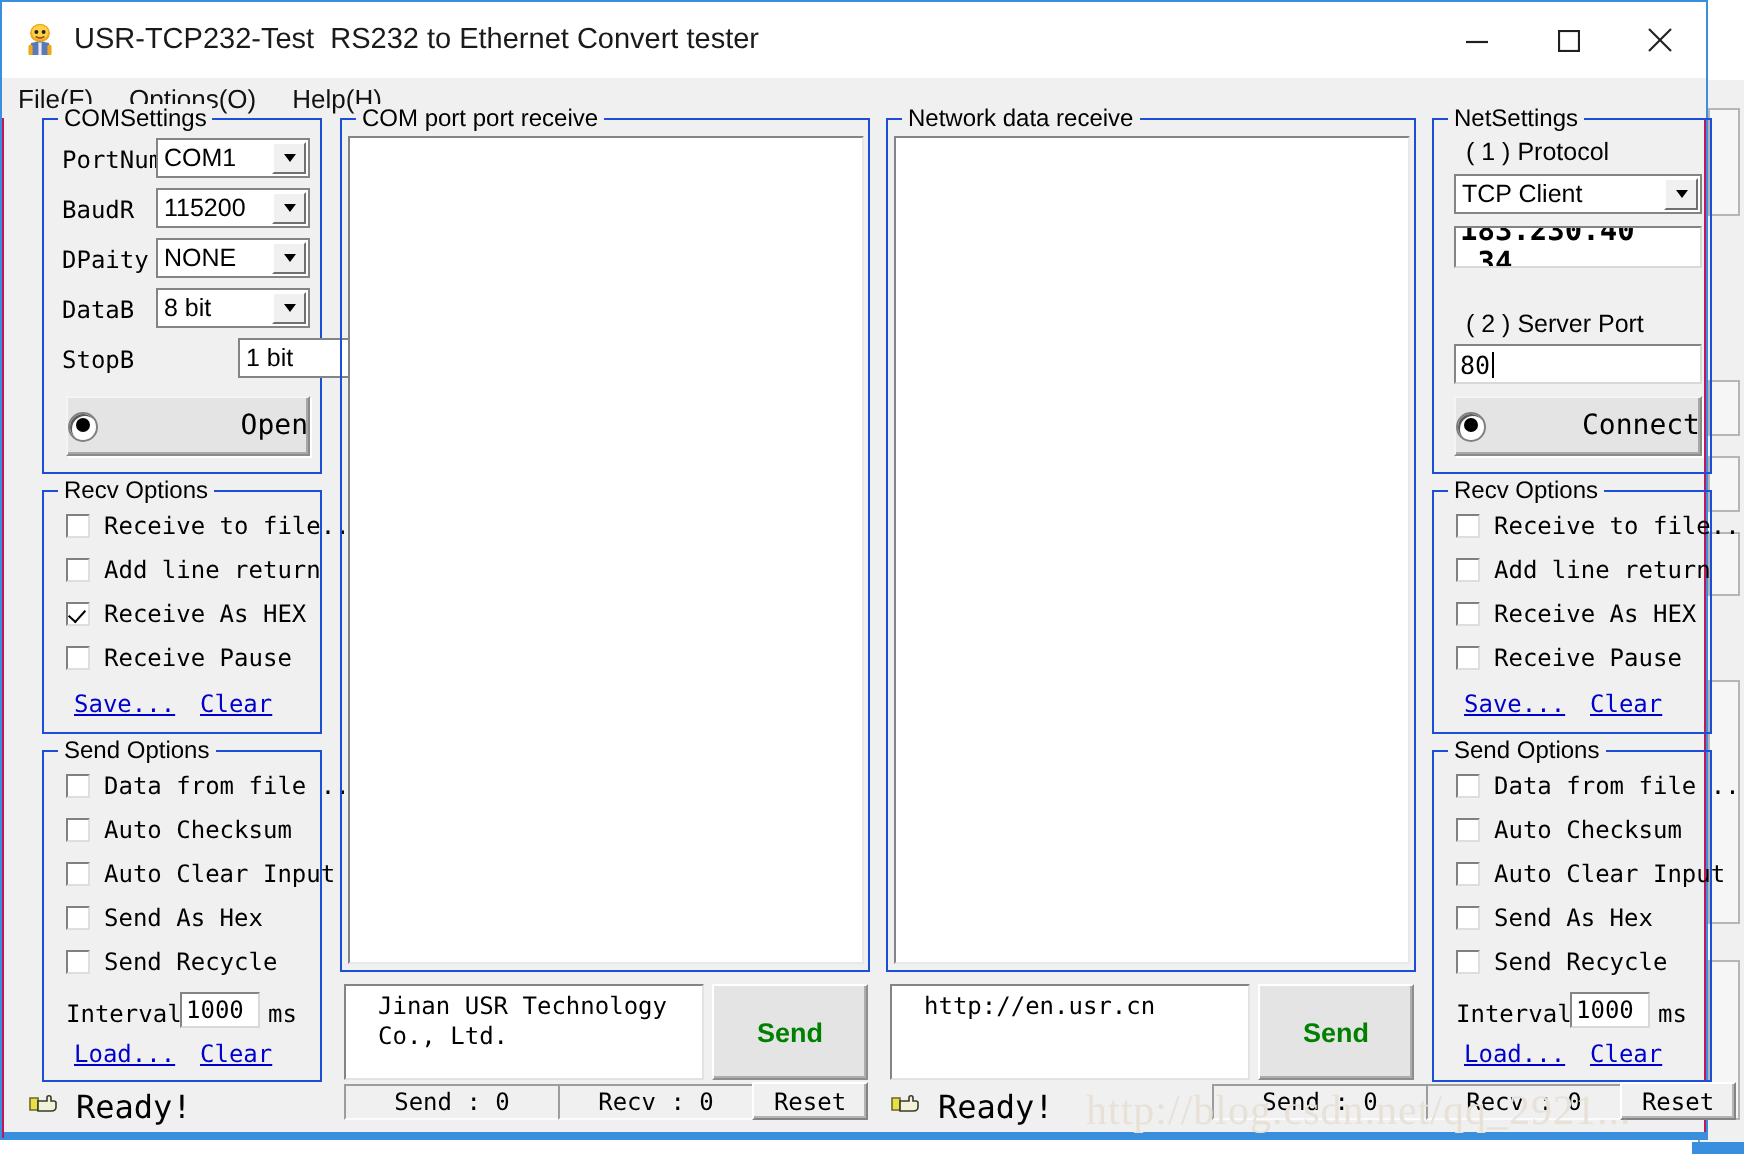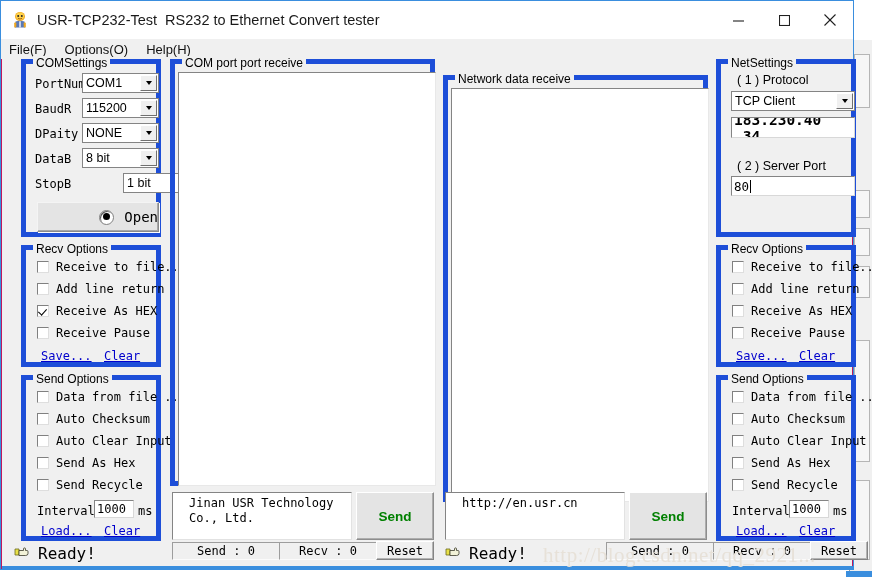--- a/index.html
+++ b/index.html
@@ -55,21 +55,21 @@
     padding-left:8px;gap:18px;
   }
   .menuitem{font-size:13px;color:#111;font-family:"Liberation Sans",sans-serif;}
   .client{
     position:absolute;left:1px;top:58px;right:1px;bottom:1px;
     background:#f0f0f0;
   }
   
   .group{
     position:absolute;
-    border:5px solid #1d4ed8;
+    border:1px solid #1d4ed8;
     box-sizing:border-box;
   }
   .group > .glabel{
     position:absolute;top:-8px;left:7px;
     background:#f0f0f0;padding:0 3px;
     font-size:12px;color:#000;
     font-family:"Liberation Sans",sans-serif;
     white-space:nowrap;
   }
   
@@ -125,21 +125,21 @@
   }
   .caret{display:inline-block;width:1px;height:13px;background:#000;margin-left:1px;}
   
   .pbtn{
     position:absolute;
     background:#e4e4e4;
     border:1px solid #f4f4f4;
     border-right-color:#8a8a8a;border-bottom-color:#8a8a8a;
     box-shadow:inset -1px -1px 0 #a8a8a8, 1px 1px 0 #ffffff;
     box-sizing:border-box;
-    display:flex;align-items:center;justify-content:flex-end;gap:10px;
+    display:flex;align-items:center;justify-content:space-between;gap:10px;
     font-family:"DejaVu Sans Mono","Liberation Mono",monospace;
     font-size:14px;color:#000;
     cursor:default;
   }
   .radio-dot{
     width:13px;height:13px;border-radius:50%;
     background:#ffffff;
     border:1px solid #808080;
     box-shadow:inset 1px 1px 0 #5a5a5a;
     position:relative;flex:none;
@@ -407,21 +407,21 @@
         <span class="link" style="left:78px;top:144px;">Clear</span>
       </div>
 
       <div class="group" style="left:168px;top:0px;width:265px;height:427px;">
         <span class="glabel">COM port port receive</span>
         <div class="recvpane" style="left:3px;top:8px;width:258px;height:414px;">
           
         </div>
       </div>
 
-      <div class="group" style="left:441px;top:16px;width:265px;height:427px;">
+      <div class="group" style="left:441px;top:0px;width:265px;height:427px;">
         <span class="glabel">Network data receive</span>
         <div class="recvpane" style="left:3px;top:8px;width:258px;height:414px;">
           
         </div>
       </div>
 
       <div class="group" style="left:714px;top:0px;width:140px;height:178px;">
         <span class="glabel">NetSettings</span>
 
         <span class="lbl-sans" style="left:16px;top:9px;font-size:12.5px;">( 1 ) Protocol</span>
@@ -436,20 +436,24 @@
         <div class="field ipfield" style="left:10px;top:53px;width:124px;height:21px;">
           <span>183.230.40 .34</span>
         </div>
 
         <span class="lbl-sans" style="left:16px;top:95px;font-size:12.5px;">( 2 ) Server Port</span>
         <div class="field" style="left:10px;top:112px;width:124px;height:20px;font-size:12.5px;">
           <span>80</span>
             <span class="caret"></span>
         </div>
 
+        <div class="pbtn" style="left:10px;top:138px;width:124px;height:30px;">
+          <span class="radio-dot"></span>
+          <span>Connect</span>
+        </div>
       </div>
 
       <div class="group" style="left:714px;top:186px;width:140px;height:122px;">
         <span class="glabel">Recv Options</span>
 
         <div class="chk" style="left:11px;top:10px;">
           <span class="chkbox"></span>
           <span class="chklabel">Receive to file...</span>
         </div>
         <div class="chk" style="left:11px;top:32px;">

